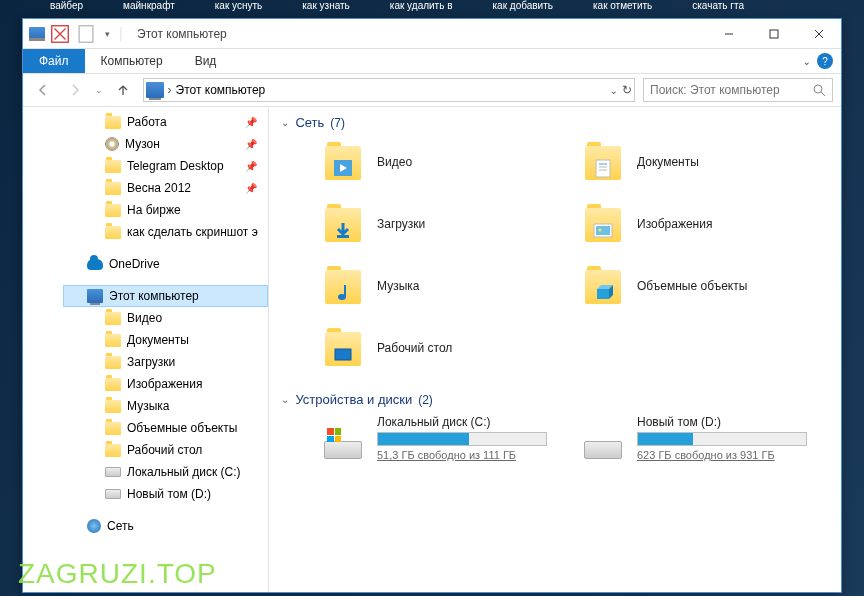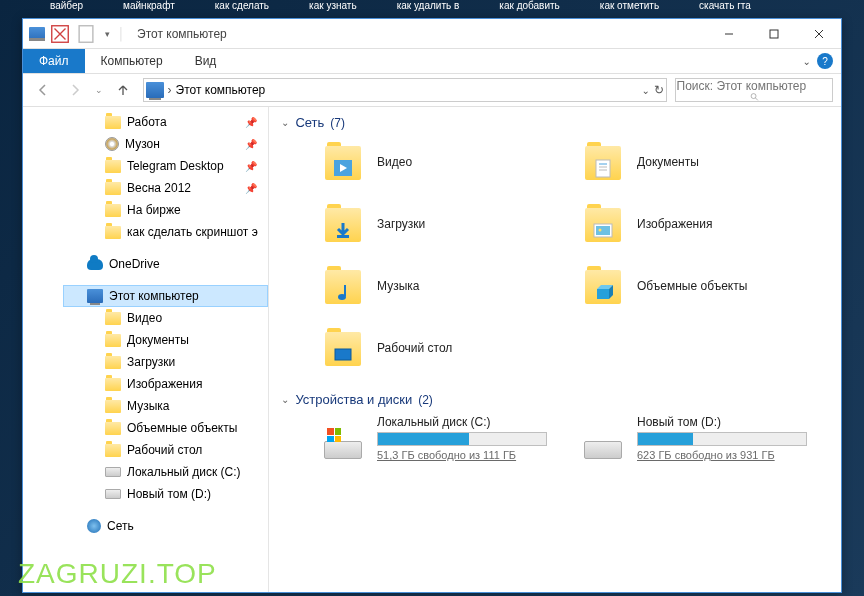--- a/index.html
+++ b/index.html
@@ -27,21 +27,21 @@
 .ribbon-right { display: flex; align-items: center; padding-right: 8px; gap: 6px; }
 .help-icon { width: 16px; height: 16px; border-radius: 50%; background: #1979ca; color: #fff; font-size: 10px; display: flex; align-items: center; justify-content: center; }
 
 .addr-row { height: 34px; display: flex; align-items: center; padding: 0 8px; gap: 8px; border-top: 1px solid #e0e0e0; border-bottom: 1px solid #e0e0e0; }
 .nav-btn { width: 24px; height: 24px; display: flex; align-items: center; justify-content: center; color: #888; }
 .nav-btn.enabled { color: #333; }
 .addr-bar { flex: 1; height: 24px; border: 1px solid #ccc; display: flex; align-items: center; padding: 0 2px; gap: 4px; }
 .addr-bar .mini-icon { width: 18px; height: 16px; }
 .addr-text { flex: 1; }
 .addr-end { display: flex; align-items: center; gap: 4px; color: #555; }
-.search-box { width: 158px; height: 24px; border: 1px solid #ccc; display: flex; align-items: center; padding: 0 6px; flex-direction: column; }
+.search-box { width: 190px; height: 24px; border: 1px solid #ccc; display: flex; align-items: center; padding: 0 6px; }
 .search-box input { border: none; outline: none; flex: 1; font-size: 12px; color: #777; }
 
 .body { flex: 1; display: flex; min-height: 0; margin-left: 40px; }
 .sidebar { width: 206px; border-right: 1px solid #e5e5e5; overflow-y: auto; padding-top: 4px; background: #fff; }
 .sb-item { height: 22px; display: flex; align-items: center; gap: 6px; padding-left: 42px; position: relative; white-space: nowrap; overflow: hidden; }
 .sb-item.root { padding-left: 24px; }
 .sb-item.selected { background: #cce8ff; border: 1px solid #99d1ff; padding-left: 23px; }
 .sb-item .pin { position: absolute; right: 10px; color: #888; font-size: 10px; }
 .sb-sep { height: 10px; }
 .sb-icon { width: 16px; height: 16px; flex-shrink: 0; }
@@ -89,21 +89,21 @@
 .ico-onedrive::before{content:'';position:absolute;top:-4px;left:3px;width:8px;height:8px;background:#0f7bc4;border-radius:50%;}
 .ico-drive { width:16px; height:10px; background:linear-gradient(to bottom,#eee,#ccc); border:1px solid #aaa; border-radius:1px; }
 .ico-net { width:14px; height:14px; background:radial-gradient(circle,#7ec0ee,#1e6db5); border-radius:50%; }
 </style>
 </head>
 <body>
 
 <div class="desktop-icons" id="desk-row">
     <span class="desktop-icon-label">вайбер</span>
     <span class="desktop-icon-label">майнкрафт</span>
-    <span class="desktop-icon-label">как сделать</span>
+    <span class="desktop-icon-label">как уснуть</span>
     <span class="desktop-icon-label">как узнать</span>
     <span class="desktop-icon-label">как удалить в</span>
     <span class="desktop-icon-label">как добавить</span>
     <span class="desktop-icon-label">как отметить</span>
     <span class="desktop-icon-label">скачать гта</span>
   </div>
 
 <div class="window">
 
   <div class="titlebar">

